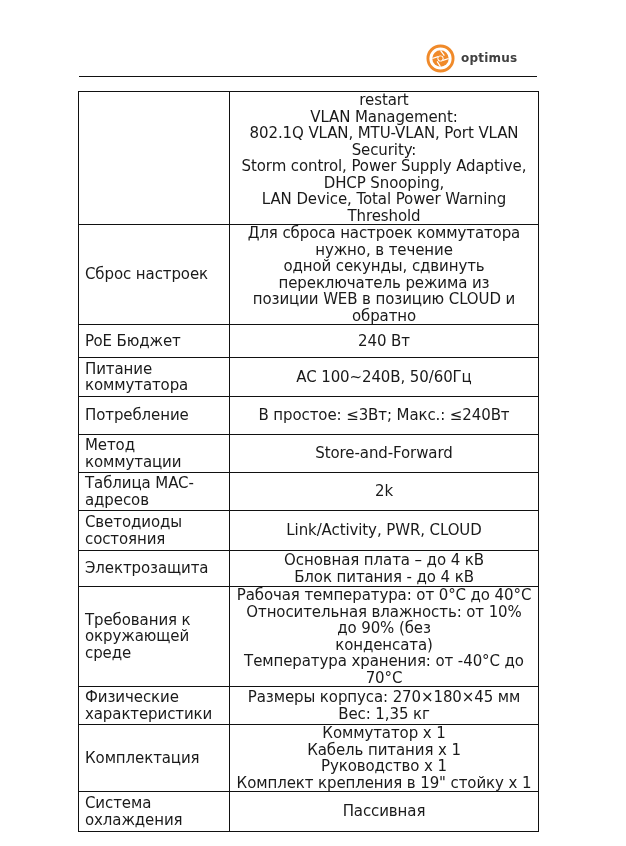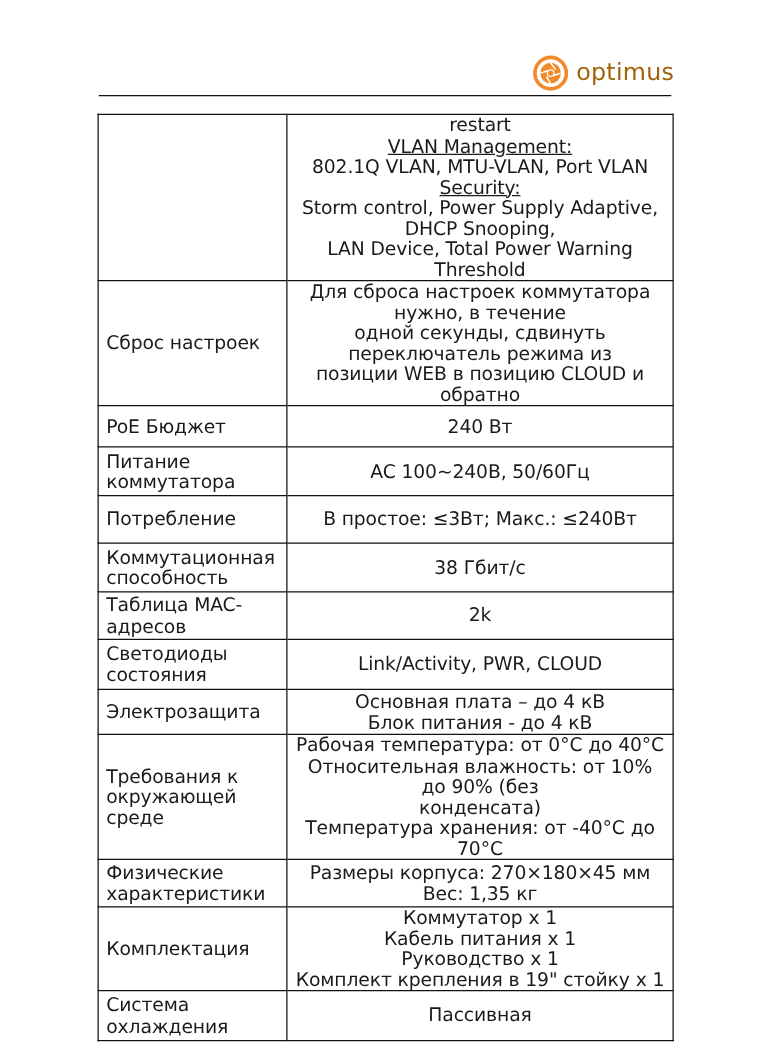--- a/index.html
+++ b/index.html
@@ -6,38 +6,38 @@
     body {
       width: 626px; height: 846px; position: relative; overflow: hidden;
       font-family: "DejaVu Sans", sans-serif; color: #1a1a1a;
     }
     .logo {
       position: absolute; left: 426px; top: 42px; height: 32px;
       display: flex; align-items: center;
     }
     .logo-mark { width: 29px; height: 29px; margin-right: 6px; }
     .logo-text {
-      font-family: "DejaVu Sans", sans-serif; font-size: 19px; font-weight: normal;
-      color: #a16207; letter-spacing: 0.2px;
+      font-family: "DejaVu Sans", sans-serif; font-size: 12px; font-weight: bold;
+      color: #404040; letter-spacing: 0.2px;
     }
     .header-rule {
       position: absolute; left: 79px; top: 76px; width: 458px; height: 0;
       border-top: 1.5px solid #111;
     }
     table.spec {
       position: absolute; left: 78px; top: 91px; width: 461px;
       border-collapse: collapse; table-layout: fixed;
       font-size: 15px; line-height: 16.5px; letter-spacing: -0.1px;
     }
     table.spec td {
       border: 1.2px solid #111; vertical-align: middle; padding: 0 6px;
     }
     td.label { width: 138px; text-align: left; }
     td.value { text-align: center; }
-    .ul { text-decoration: underline; }
+    .ul { }
     .line { display: block; }
   </style>
 </head>
 <body>
 
 <div class="logo">
   <svg class="logo-mark" viewBox="0 0 30 30">
     <circle cx="15" cy="15" r="13" fill="none" stroke="#f08a2a" stroke-width="3"></circle>
     <circle cx="15" cy="15" r="8.5" fill="#f08a2a"></circle>
     <path d="M15 6.5 L19 12 M23.5 15 L17.5 17 M15 23.5 L11.5 18 M6.5 15 L12.5 13" stroke="#ffffff" stroke-width="1.3" fill="none"></path>
@@ -81,24 +81,24 @@
         <td class="value">
           <span class="line">AC 100~240В, 50/60Гц</span>
         </td>
       </tr>
       <tr style="height: 38px; padding-left: 36px;">
         <td class="label">Потребление</td>
         <td class="value">
           <span class="line">В простое: ≤3Вт; Макс.: ≤240Вт</span>
         </td>
       </tr>
-      <tr style="height: 39px;">
-        <td class="label">Коммутационная способность</td>
+      <tr style="height: 38px;">
+        <td class="label">Метод коммутации</td>
         <td class="value">
-          <span class="line">38 Гбит/с</span>
+          <span class="line">Store-and-Forward</span>
         </td>
       </tr>
       <tr style="height: 38px;">
         <td class="label">Таблица MAC-адресов</td>
         <td class="value">
           <span class="line">2k</span>
         </td>
       </tr>
       <tr style="height: 40px; margin-top: 32px;">
         <td class="label">Светодиоды состояния</td>

